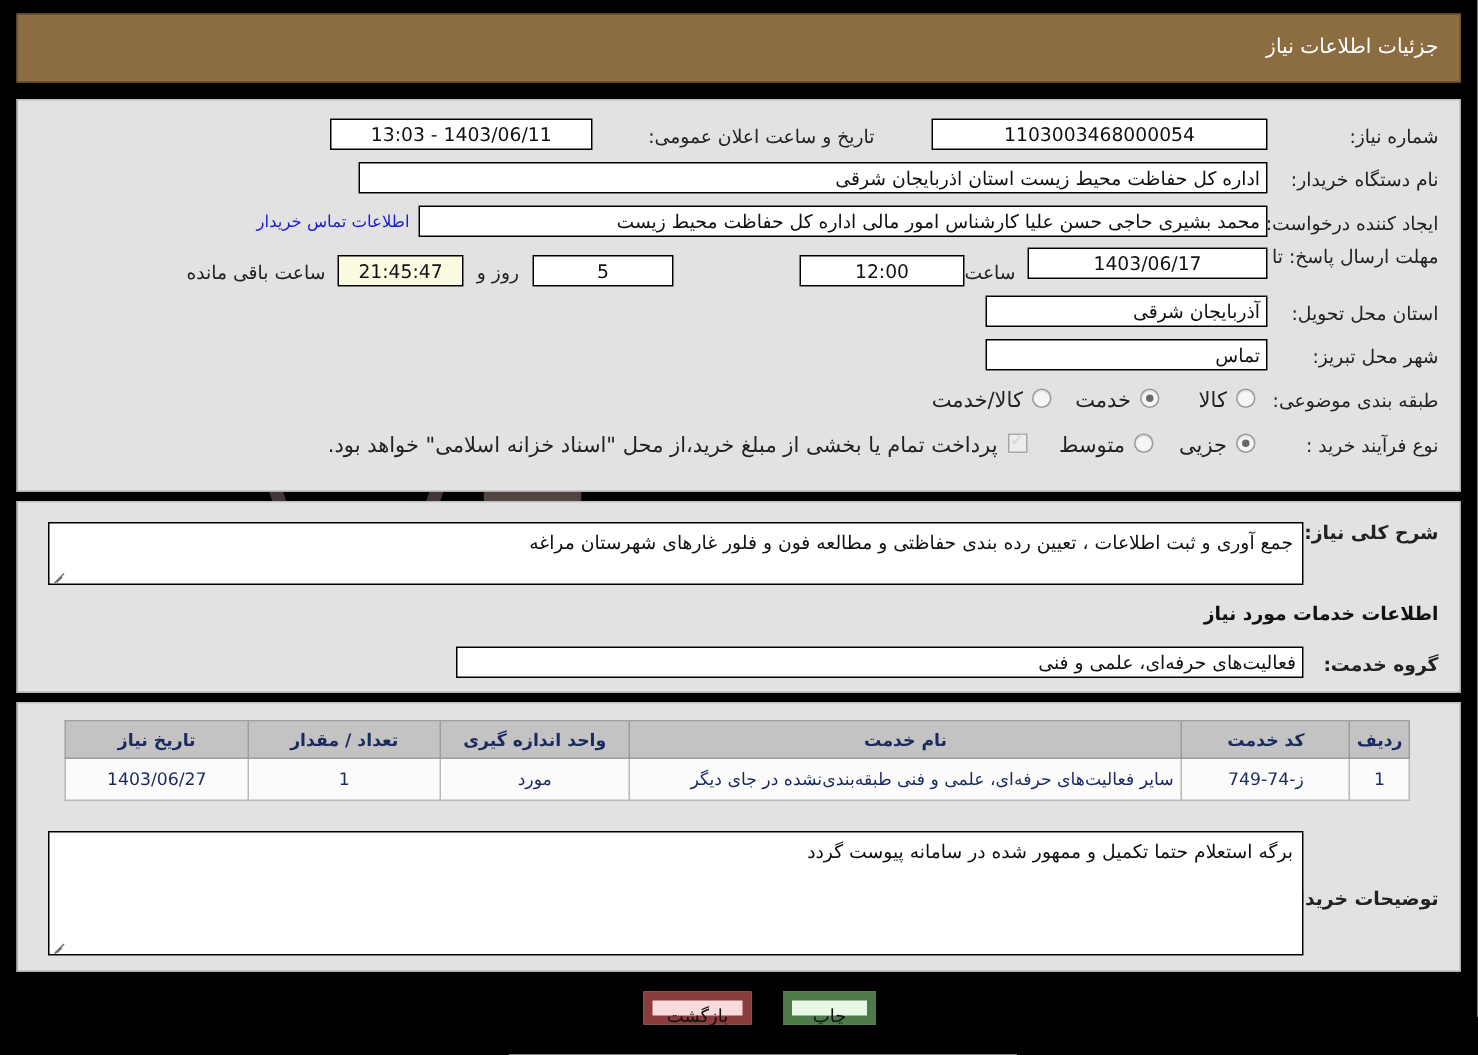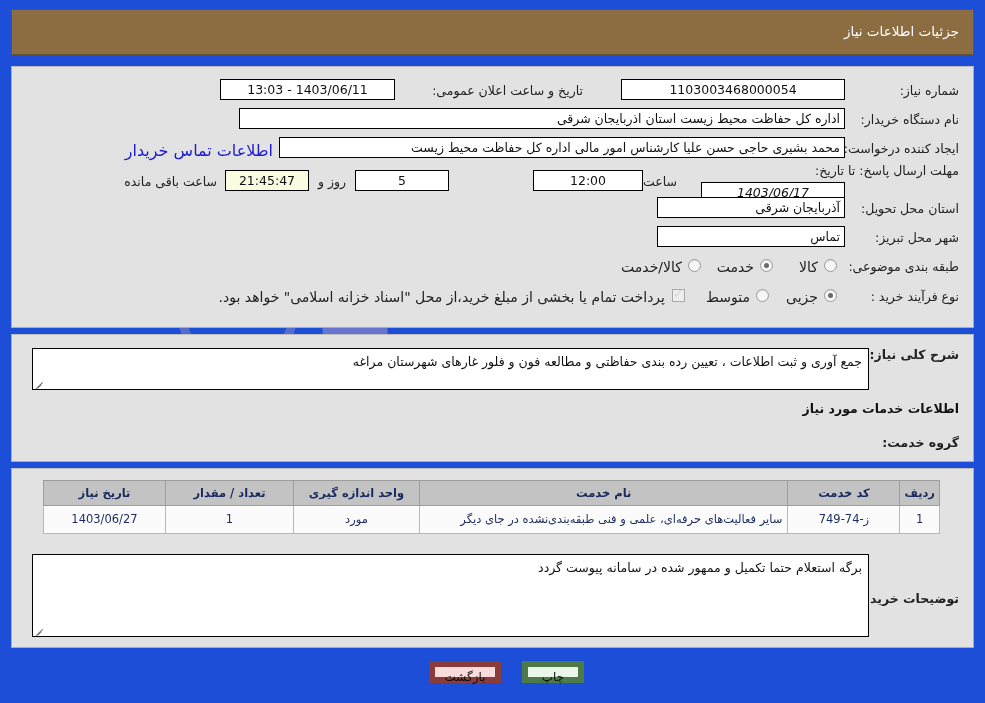--- a/index.html
+++ b/index.html
@@ -10,21 +10,21 @@
     background: #e2e2e2;
     font-family: "DejaVu Sans", "Liberation Sans", sans-serif;
     direction: rtl;
     overflow: hidden;
   }
 
   .page {
     position: relative;
     width: 985px;
     height: 703px;
-    background: #1d4ed8;
+    background: #000000;
     overflow: hidden;
     padding-left: 24px;
   }
 
   
   .watermark {
     position: absolute;
     left: 0; top: 0; right: 0; bottom: 0;
     pointer-events: none;
     z-index: 0;
@@ -108,21 +108,21 @@
     white-space: nowrap;
     overflow: hidden;
     text-overflow: clip;
   }
   .box.ctr { text-align: center; }
   .box.rt  { text-align: right; }
   .box.yellow { background: #fbfbe2; text-align: center; }
 
   .lnk {
     position: absolute;
-    font-size: 16px;
+    font-size: 11px;
     color: #1b1bd0;
     white-space: nowrap;
     cursor: pointer;
     text-decoration: none;
   }
 
   .inline-lbl {
     position: absolute;
     font-size: 12.5px;
     color: #222;
@@ -279,21 +279,21 @@
     <div class="box ctr" style="right:578px; top:12px; width:175px;">1403/06/11 - 13:03</div>
 
     <div class="lbl" style="right:14px; top:45px;">نام دستگاه خریدار:</div>
     <div class="box rt" style="right:128px; top:41px; width:606px;">اداره کل حفاظت محیط زیست استان اذربایجان شرقی</div>
 
     <div class="lbl" style="right:14px; top:74px;">ایجاد کننده درخواست:</div>
     <div class="box rt" style="right:128px; top:70px; width:566px;">محمد بشیری حاجی حسن علیا کارشناس امور مالی اداره کل حفاظت محیط زیست</div>
     <a class="lnk" style="right:700px; top:74px;">اطلاعات تماس خریدار</a>
 
     <div class="lbl" style="right:14px; top:96px; line-height:16px;">مهلت ارسال پاسخ: تا تاریخ:</div>
-    <div class="box ctr" style="right:128px; top:115px; width:144px;font-style:italic;">1403/06/17</div>
+    <div class="box ctr" style="right:128px; top:98px; width:160px;">1403/06/17</div>
     <div class="inline-lbl" style="right:296px; top:107px;">ساعت</div>
     <div class="box ctr" style="right:330px; top:103px; width:110px;">12:00</div>
     <div class="box ctr" style="right:524px; top:103px; width:94px;">5</div>
     <div class="inline-lbl" style="right:627px; top:107px;">روز و</div>
     <div class="box yellow" style="right:664px; top:103px; width:84px;">21:45:47</div>
     <div class="inline-lbl" style="right:756px; top:107px;">ساعت باقی مانده</div>
 
     <div class="lbl" style="right:14px; top:134px;">استان محل تحویل:</div>
     <div class="box rt" style="right:128px; top:130px; width:188px;">آذربایجان شرقی</div>
 
@@ -321,20 +321,21 @@
   <div class="panel" id="panel-mid">
     <div class="lbl lbl-b" style="right:14px; top:12px;">شرح کلی نیاز:</div>
     <div class="ta" style="right:104px; top:13px; width:837px; height:42px;">
       <span>جمع آوری و ثبت اطلاعات ، تعیین رده بندی حفاظتی و مطالعه فون و فلور غارهای شهرستان مراغه</span>
       <span class="grip"></span>
     </div>
 
     <div class="sec-title" style="right:14px; top:66px;">اطلاعات خدمات مورد نیاز</div>
 
     <div class="lbl lbl-b" style="right:14px; top:100px;">گروه خدمت:</div>
+    <div class="box rt" style="right:104px; top:96px; width:565px;">فعالیت‌های حرفه‌ای، علمی و فنی</div>
   </div>
 
   <div class="panel" id="panel-bot">
 
     <table class="grid" style="right:33px; top:11px; width:897px;">
       <thead>
         <tr>
           <th style="width:34px;">ردیف</th>
           <th style="width:112px;">کد خدمت</th>
           <th>نام خدمت</th>

